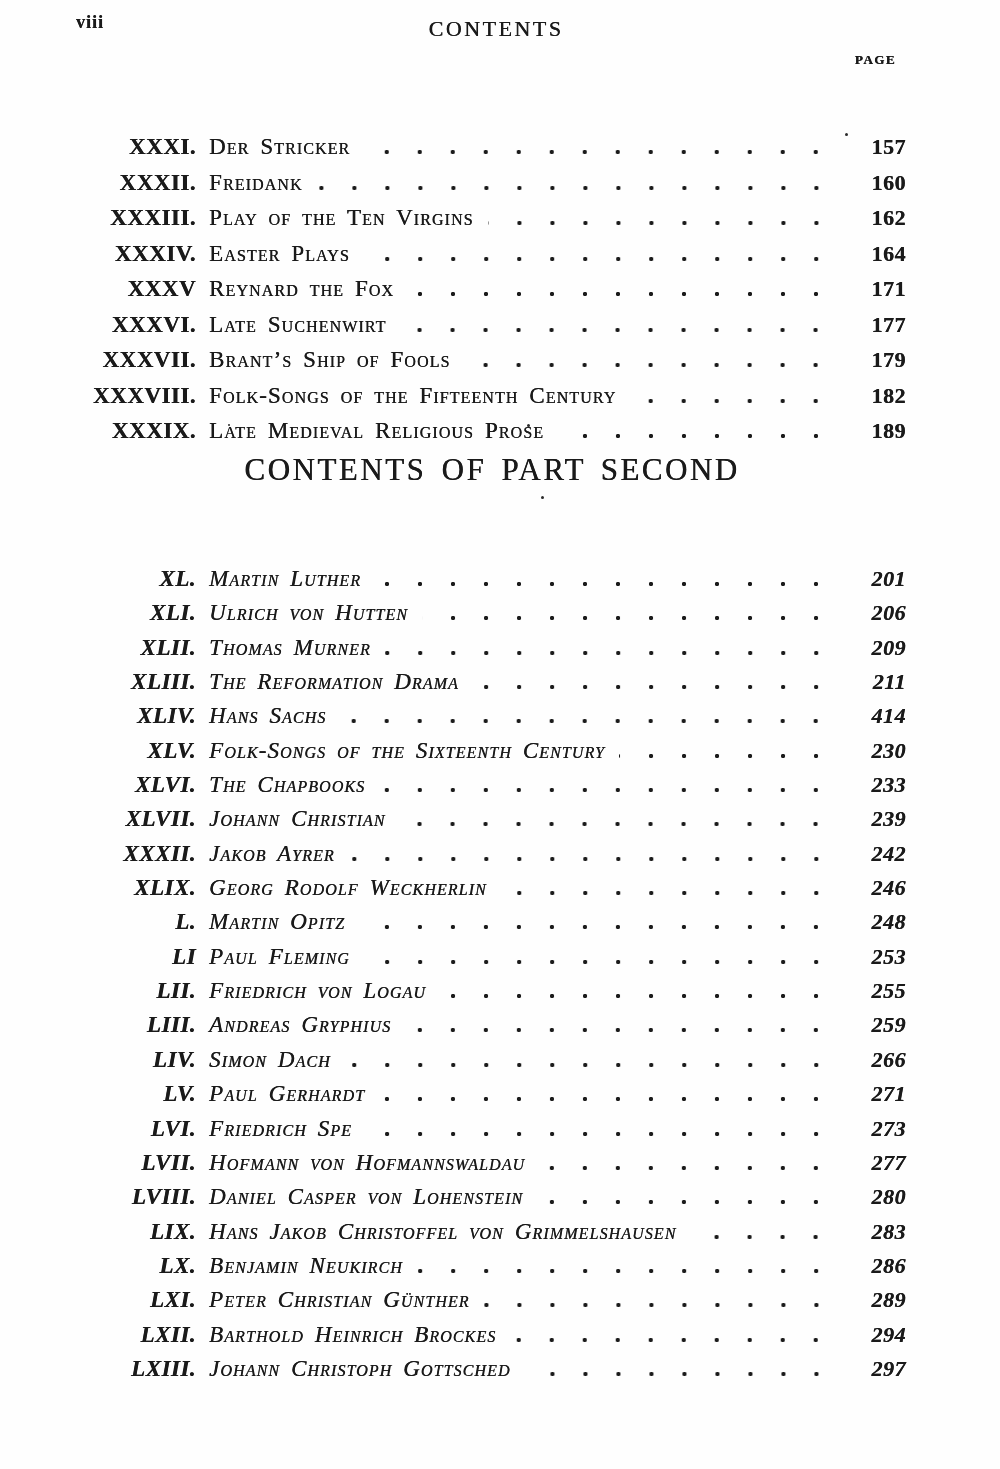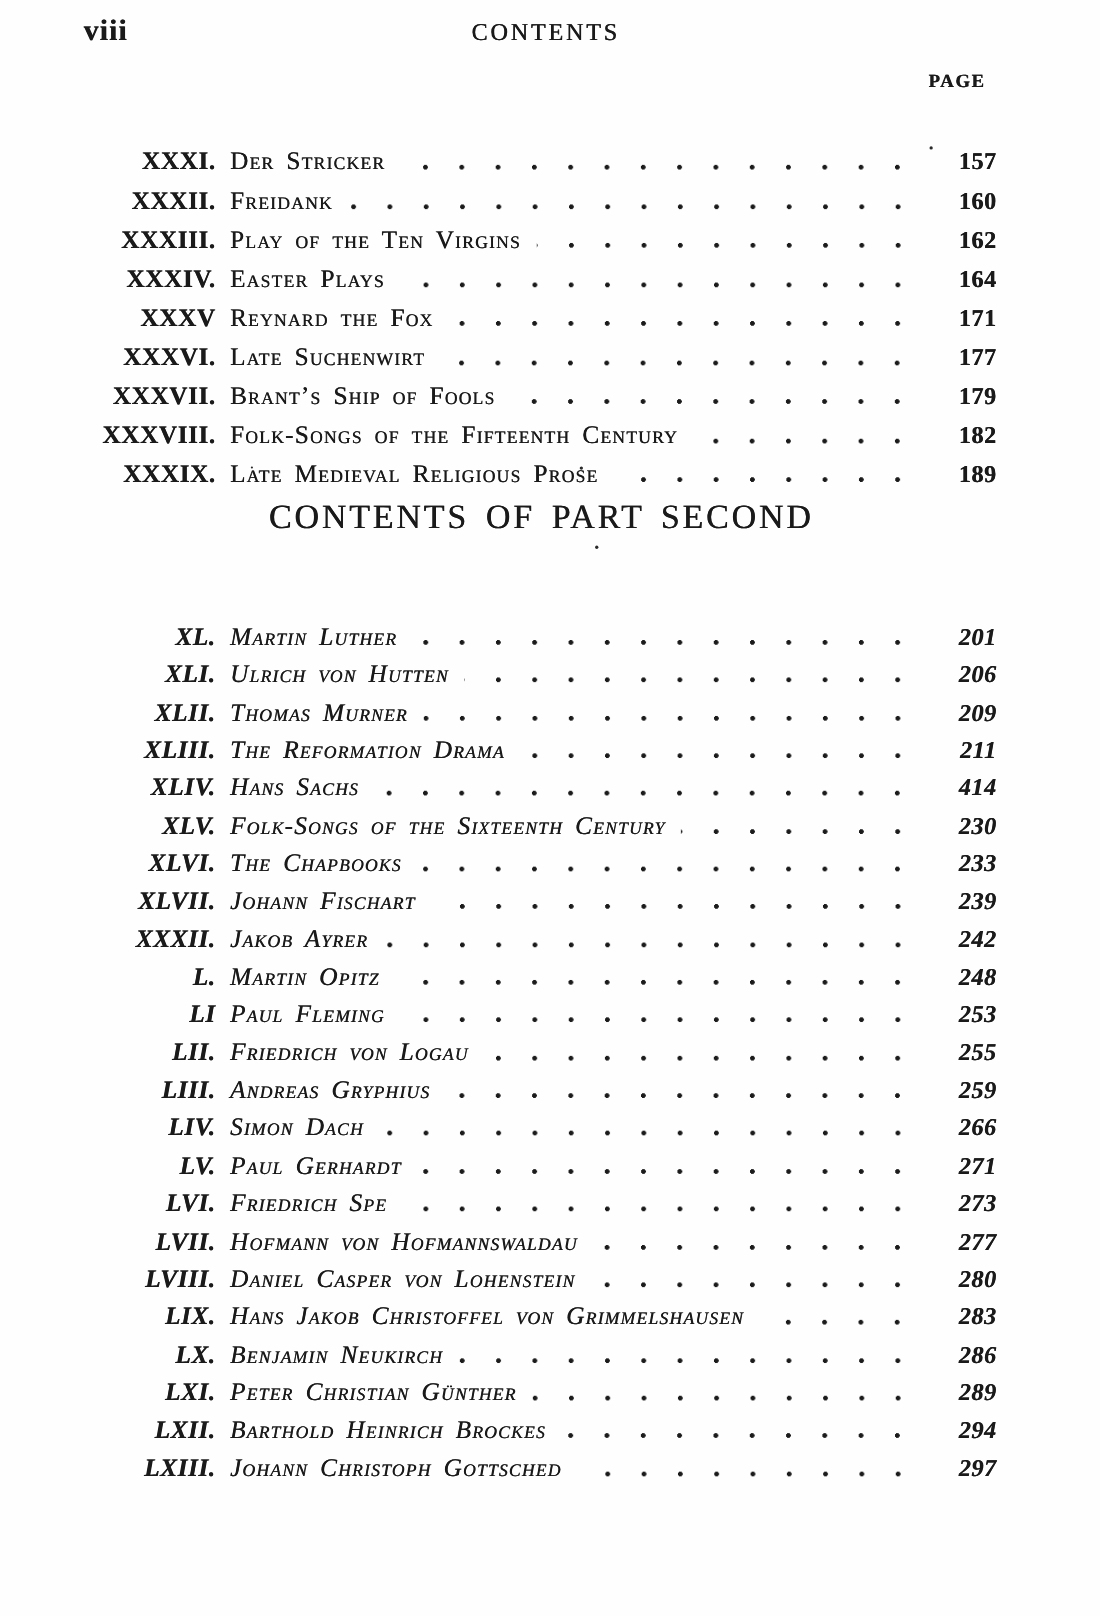--- a/index.html
+++ b/index.html
@@ -17,40 +17,40 @@
     font-family: "Liberation Serif", "DejaVu Serif", serif;
     overflow: hidden;
   }
   .ink { text-shadow: 0.35px 0 0 currentColor; }
 
   
   .folio {
     position: absolute;
     left: 76px;
     top: 12px;
-    font-size: 27px;
+    font-size: 18px;
     font-weight: bold;
     letter-spacing: 1px;
   }
   .running-head {
     position: absolute;
     left: 0;
     top: 16px;
     width: 952px; 
     text-align: center;
     font-size: 22px;
     letter-spacing: 2.5px;
     word-spacing: 2px;
     padding-left: 20px;
   }
   .page-col-label {
     position: absolute;
-    top: 64px;
+    top: 52px;
     right: 104px;
-    font-size: 17px;
+    font-size: 13px;
     font-weight: bold;
     letter-spacing: 1.5px;
   }
 
   
   .toc {
     position: absolute;
     left: 78px;
     width: 828px;
     margin-top: 44px;
@@ -254,32 +254,38 @@
 
   <div class="row">
     <span class="num ink">XLVI.</span>
     <span class="title ink">The Chapbooks</span>
     <span class="leader"></span>
     <span class="page-num ink">233</span>
   </div>
 
   <div class="row">
     <span class="num ink">XLVII.</span>
-    <span class="title ink">Johann Fischart</span>
+    <span class="title ink">Johann Christian</span>
     <span class="leader"></span>
     <span class="page-num ink">239</span>
   </div>
 
   <div class="row">
     <span class="num ink">XXXII.</span>
     <span class="title ink">Jakob Ayrer</span>
     <span class="leader"></span>
     <span class="page-num ink">242</span>
   </div>
 
+  <div class="row">
+    <span class="num ink">XLIX.</span>
+    <span class="title ink">Georg Rodolf Weckherlin</span>
+    <span class="leader"></span>
+    <span class="page-num ink">246</span>
+  </div>
 
   <div class="row">
     <span class="num ink">L.</span>
     <span class="title ink">Martin Opitz</span>
     <span class="leader"></span>
     <span class="page-num ink">248</span>
   </div>
 
   <div class="row">
     <span class="num ink">LI</span>

